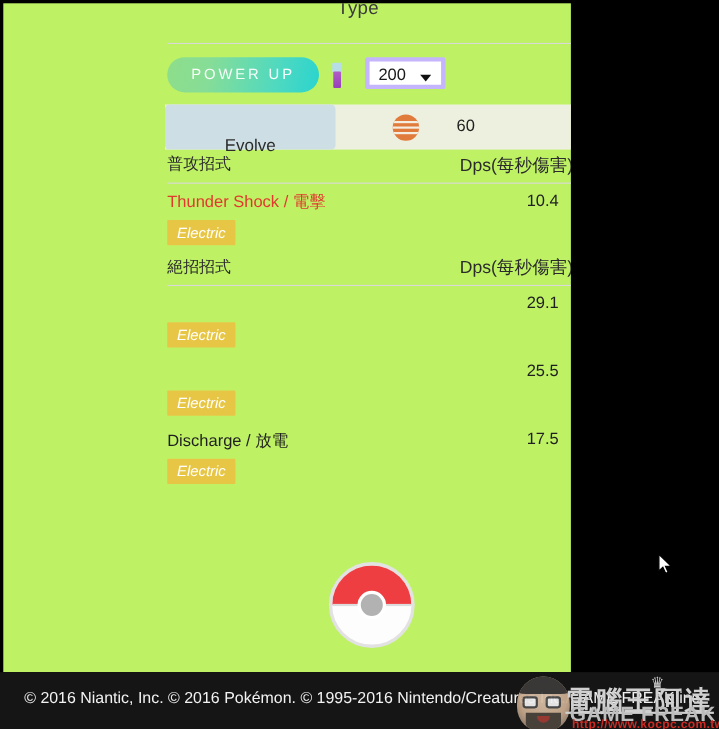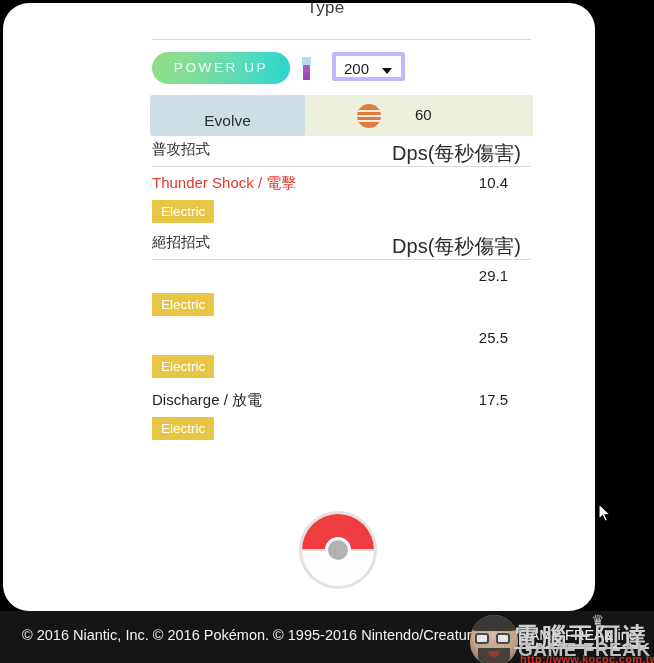--- a/index.html
+++ b/index.html
@@ -20,24 +20,23 @@
     position: absolute;
     left: 0; top: 0;
     width: 654px; height: 663px;
     background: #000000;
   }
 
   
   #page {
     position: absolute;
     left: 3px; top: 3px;
-    width: 592px; height: 608px;
-    background: #ffffff;
-    overflow: hidden;
-    border-radius: 26px;
+    width: 516px; height: 608px;
+    background: #bef264;
+    overflow: hidden;
   }
 
   
   #content {
     position: absolute;
     left: 0; top: 0;
     width: 645px;
     height: 608px;
   }
 
@@ -139,21 +138,21 @@
     left: 0; top: 0;
     width: 155px; height: 41px;
     background: #cddfe5;
     border: none;
     border-radius: 4px;
     color: #2c2c2c;
     font-size: 15.5px;
     cursor: pointer;
     text-align: center;
     line-height: 41px;
-    padding: 5px;
+    padding: 17px;
   }
   .candy-icon {
     position: absolute;
     left: 207px; top: 9px;
     width: 24px; height: 24px;
     border-radius: 50%;
     background: #e07b3c;
     overflow: hidden;
   }
   .candy-icon i {
@@ -181,21 +180,21 @@
   }
   .sec-head .lbl {
     position: absolute;
     left: 2px; top: 4px;
     font-size: 14.5px;
     color: #2b2b2b;
   }
   .sec-head .dps {
     position: absolute;
     right: 12px; top: 4px;
-    font-size: 20px;
+    font-size: 16px;
     color: #2b2b2b;
   }
   .sec-rule {
     height: 1px;
     background: #d9d9d9;
     margin: 0 2px;
   }
 
   .move {
     position: relative;
@@ -219,21 +218,21 @@
     position: absolute;
     left: 2px; top: 33px;
     height: 23px;
     line-height: 23px;
     padding: 0 9px;
     font-size: 13.5px;
     color: #ffffff;
     border-radius: 1px;
     white-space: nowrap;
   }
-  .badge.electric { background: #e8c645; }
+  .badge.electric { background: #e8c645; font-style: italic; }
   .badge.normal   { background: #83855b; }
 
   
   .pokeball-wrap {
     position: absolute;
     left: 0; top: 506px;
     width: 645px;
     height: 84px;
   }
   .pokeball {

